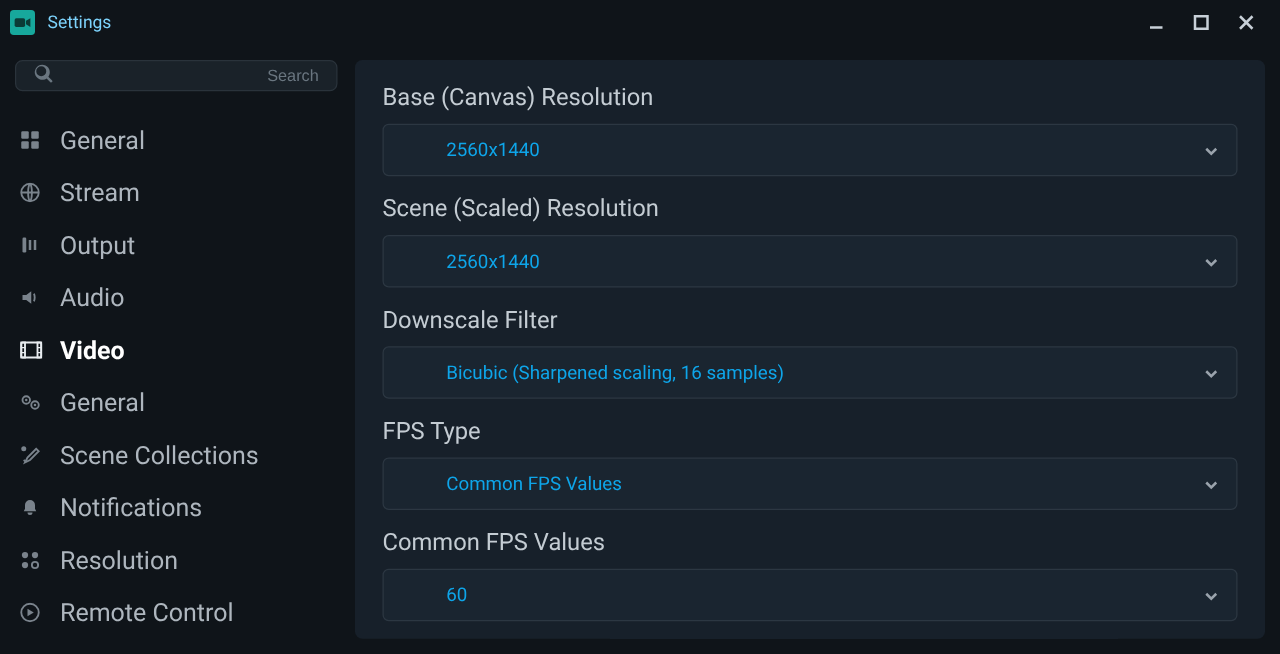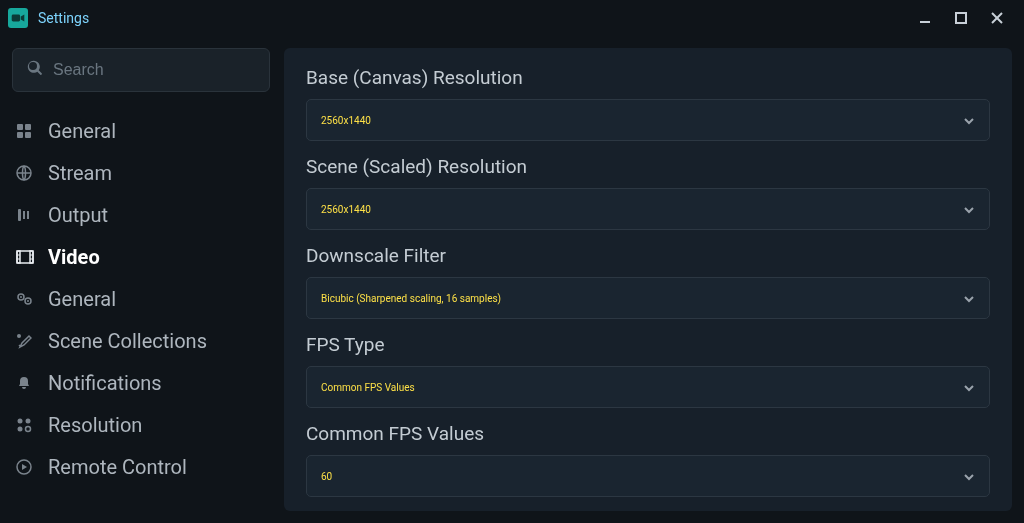--- a/index.html
+++ b/index.html
@@ -68,23 +68,24 @@
     display: flex;
     align-items: center;
     padding: 0 14px;
     margin-bottom: 18px;
   }
   .search-box input {
     background: transparent;
     border: none;
     outline: none;
     color: #b8c0c8;
-    font-size: 16px;
+    font-size: 13px;
     width: 100%;
     margin-left: 10px;
+    text-align: right;
   }
   .search-box input::placeholder { color: #6a7680; }
   .search-icon { color: #6a7680; }
   .nav-list { list-style: none; }
   .nav-item {
     display: flex;
     align-items: center;
     padding: 9px 4px;
     cursor: pointer;
     color: #aeb6be;
@@ -121,22 +122,23 @@
     border: 1px solid #2c3742;
     border-radius: 5px;
     height: 42px;
     display: flex;
     align-items: center;
     padding: 0 14px;
     cursor: pointer;
     position: relative;
   }
   .dropdown-value {
-    color: #fde047;
-    font-size: 10px;
+    color: #0ea5e9;
+    font-size: 15px;
+    margin-left: 36px;
   }
   .dropdown-caret {
     position: absolute;
     right: 14px;
     color: #9aa3ac;
   }
 </style>
 </head>
 <body>
 
@@ -202,20 +204,29 @@
       <li class="nav-item">
         <span class="nav-icon">
           <svg width="16" height="16" viewBox="0 0 16 16" fill="currentColor">
               <rect x="2" y="2" width="3" height="12" rx="1"></rect>
               <rect x="7" y="4" width="2" height="8"></rect>
               <rect x="11" y="4" width="2" height="8"></rect>
             </svg>
         </span>
         <span class="nav-label">Output</span>
       </li>
+      <li class="nav-item">
+        <span class="nav-icon">
+          <svg width="16" height="16" viewBox="0 0 16 16" fill="currentColor">
+              <path d="M2 6v4h3l4 3V3L5 6H2z"></path>
+              <path d="M11 5c1 1 1 5 0 6" fill="none" stroke="currentColor" stroke-width="1.5"></path>
+            </svg>
+        </span>
+        <span class="nav-label">Audio</span>
+      </li>
       <li class="nav-item active">
         <span class="nav-icon">
           <svg width="18" height="16" viewBox="0 0 18 16" fill="currentColor">
               <rect x="1" y="2" width="16" height="12" rx="1" fill="none" stroke="currentColor" stroke-width="1.5"></rect>
               <rect x="1" y="2" width="3" height="12" fill="none" stroke="currentColor" stroke-width="1.5"></rect>
               <rect x="14" y="2" width="3" height="12" fill="none" stroke="currentColor" stroke-width="1.5"></rect>
               <line x1="1" y1="6" x2="4" y2="6" stroke="currentColor"></line>
               <line x1="1" y1="10" x2="4" y2="10" stroke="currentColor"></line>
               <line x1="14" y1="6" x2="17" y2="6" stroke="currentColor"></line>
               <line x1="14" y1="10" x2="17" y2="10" stroke="currentColor"></line>

